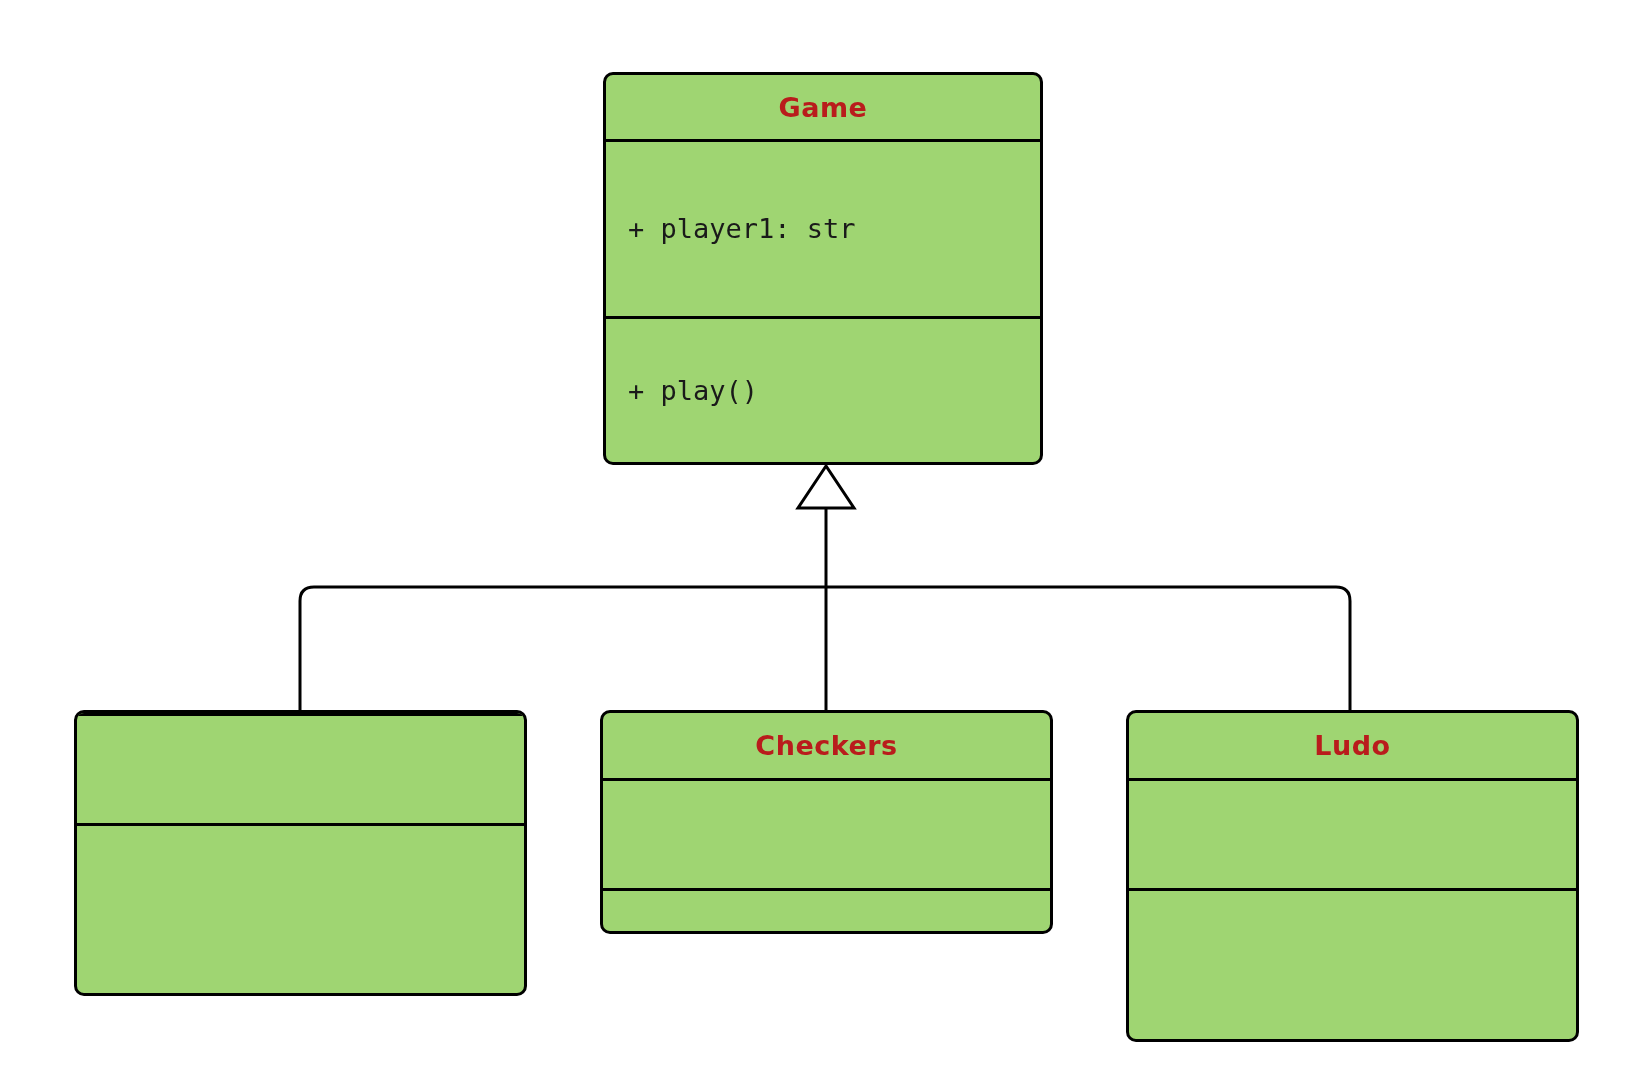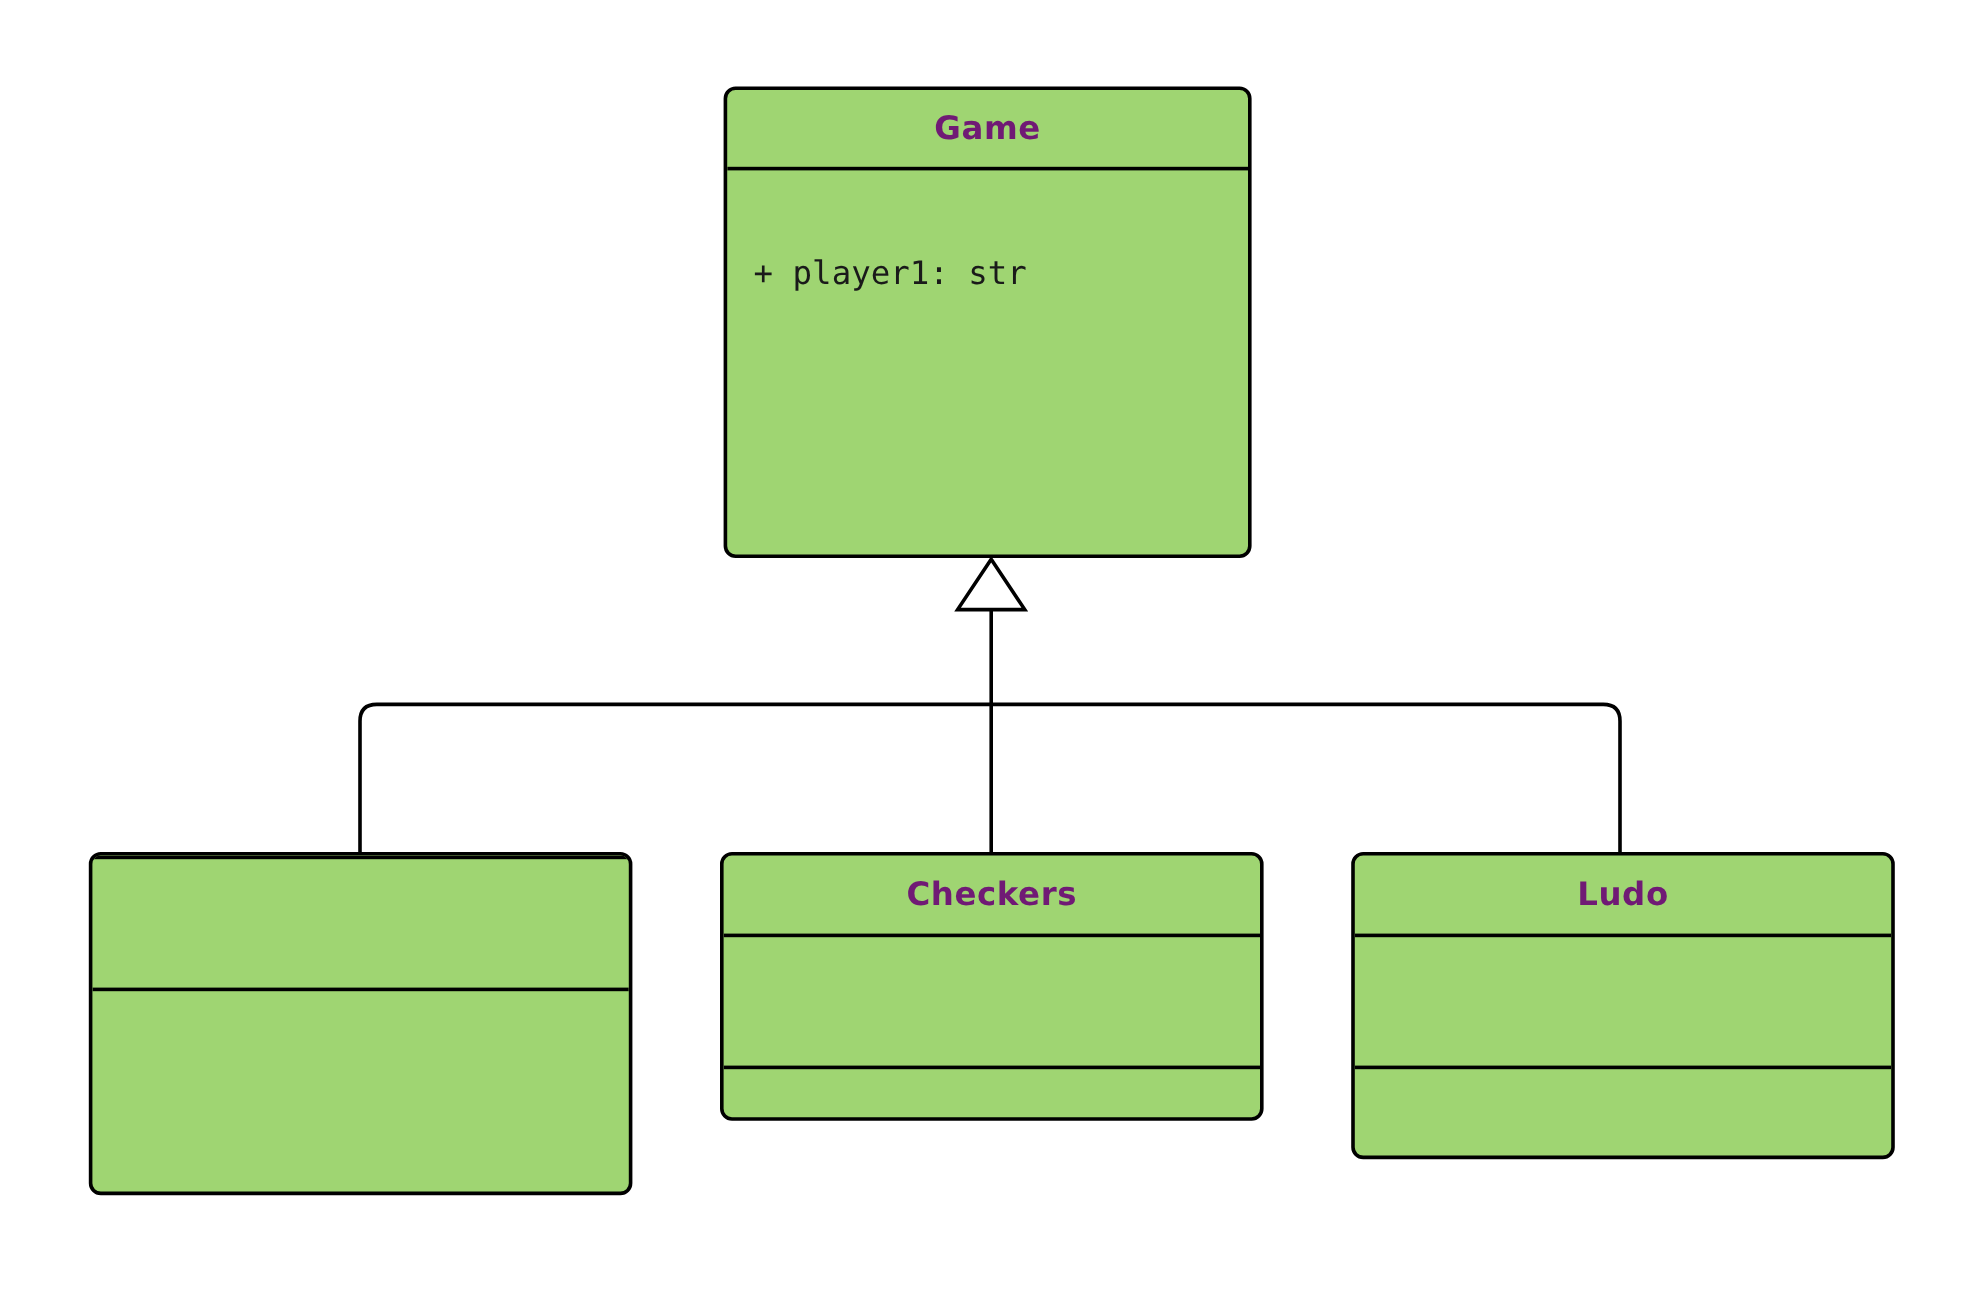--- a/index.html
+++ b/index.html
@@ -43,21 +43,21 @@
   .compartment.divided {
     border-top: 3px solid #000000;
   }
   .class-title {
     display: flex;
     align-items: center;
     justify-content: center;
     font-family: "DejaVu Sans", "Liberation Sans", sans-serif;
     font-weight: bold;
     font-size: 27px;
-    color: #701a75;
+    color: #b91c1c;
     letter-spacing: 0.5px;
   }
   .member-list {
     display: flex;
     flex-direction: column;
     justify-content: center;
     padding-left: 22px;
     font-family: "DejaVu Sans Mono", "Liberation Mono", monospace;
     font-size: 27px;
     line-height: 1.18;
@@ -83,32 +83,35 @@
         <path d="M 826 587 L 826 710" fill="none"></path>
       </g>
     <polygon id="gen-arrow" fill="#ffffff" stroke="#000000" stroke-width="3" stroke-linejoin="miter" points="826,466 798,508 854,508"></polygon>
   </svg>
 
   <div class="uml-class" style="left: 603px; top: 72px; width: 440px; height: 393px; background: rgb(159, 213, 114); border-color: rgb(0, 0, 0);">
     <div class="compartment class-title" style="height: 64px;">Game</div>
     <div class="compartment divided member-list" style="height: 177px;">
       <span class="member-line">+ player1: str</span>
     </div>
+    <div class="compartment divided member-list" style="flex: 1 1 auto;">
+      <span class="member-line">+ play()</span>
+    </div>
   </div>
 
   <div class="uml-class" style="left: 74px; top: 710px; width: 453px; height: 286px; background: rgb(159, 213, 114); border-color: rgb(0, 0, 0);">
     <div class="compartment divided member-list empty-compartment" style="height: 110px;"></div>
     <div class="compartment divided member-list empty-compartment" style="flex: 1 1 auto;"></div>
   </div>
 
   <div class="uml-class" style="left: 600px; top: 710px; width: 453px; height: 224px; background: rgb(159, 213, 114); border-color: rgb(0, 0, 0);">
     <div class="compartment class-title" style="height: 65px;">Checkers</div>
     <div class="compartment divided member-list empty-compartment" style="height: 110px;"></div>
     <div class="compartment divided member-list empty-compartment" style="flex: 1 1 auto;"></div>
   </div>
 
-  <div class="uml-class" style="left: 1126px; top: 710px; width: 453px; height: 256px; background: rgb(159, 213, 114); border-color: rgb(0, 0, 0);">
+  <div class="uml-class" style="left: 1126px; top: 710px; width: 453px; height: 332px; background: rgb(159, 213, 114); border-color: rgb(0, 0, 0);">
     <div class="compartment class-title" style="height: 65px;">Ludo</div>
     <div class="compartment divided member-list empty-compartment" style="height: 110px;"></div>
     <div class="compartment divided member-list empty-compartment" style="flex: 1 1 auto;"></div>
   </div>
 
 </div>
 
 </body></html>

